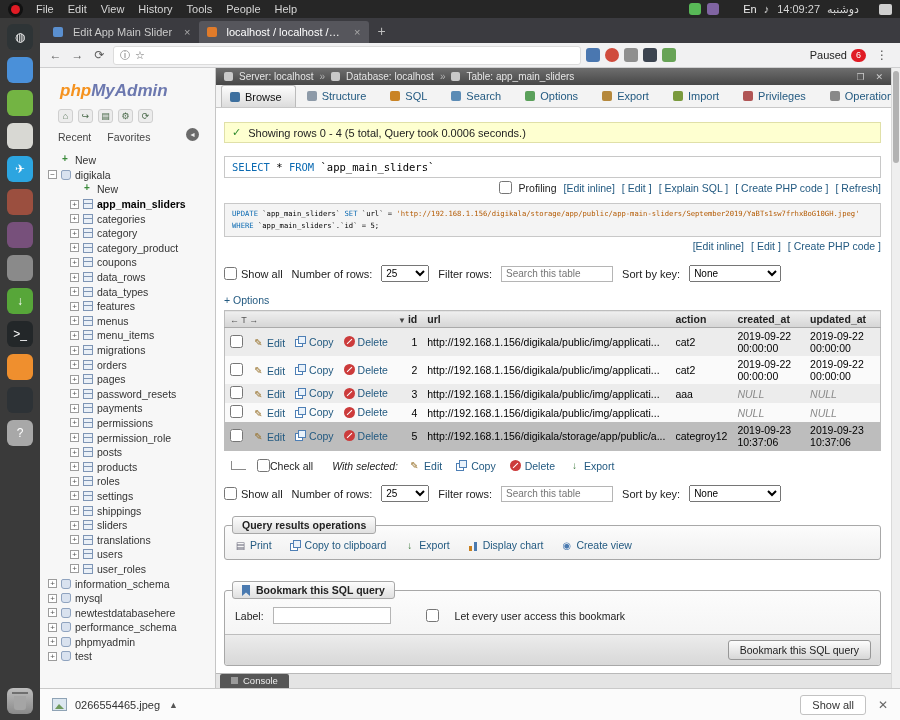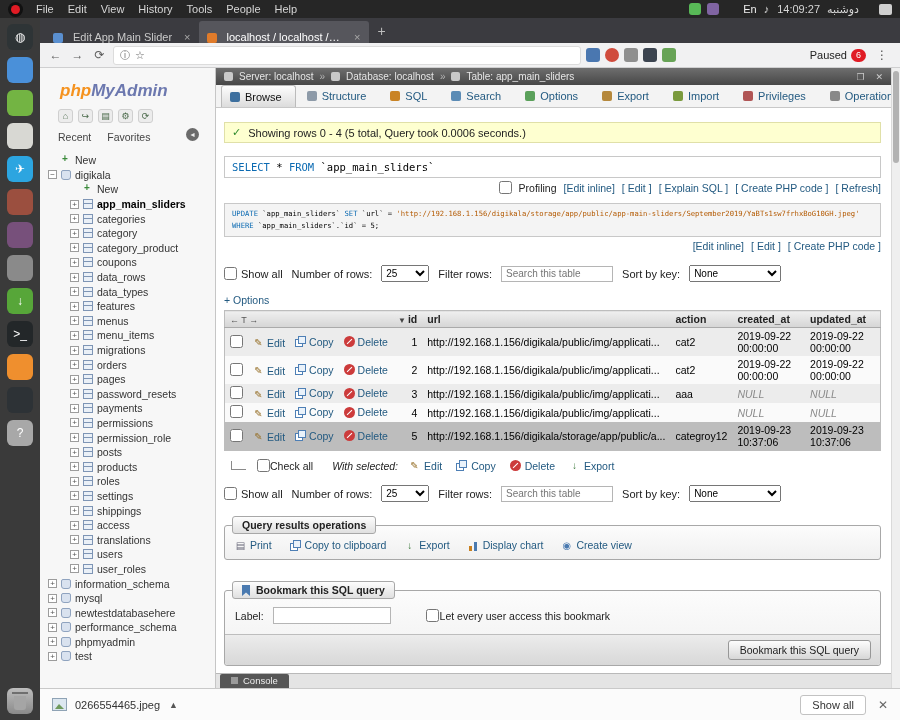--- a/index.html
+++ b/index.html
@@ -23,21 +23,21 @@
   
   .dock{position:absolute;left:0;top:18px;width:40px;height:702px;background:#3a3a3a;display:flex;flex-direction:column;align-items:center;padding:6px 0 6px;gap:7px;z-index:25}
   .dock-icon{width:26px;height:26px;border-radius:6px;display:flex;align-items:center;justify-content:center;color:#fff;font-size:12px;flex:0 0 auto}
   .dock-icon.trash{margin-top:auto;position:relative;background:linear-gradient(#bdbdbd,#8a8a8a)}
   .dock-icon.trash::before{content:"";position:absolute;top:4px;left:5px;right:5px;height:2px;background:#6f6f6f}
   .dock-icon.trash::after{content:"";position:absolute;top:8px;left:7px;right:7px;bottom:4px;background:#a5a5a5;border-radius:0 0 3px 3px}
 
   
   .browser{position:absolute;left:40px;top:18px;width:860px;height:670px;background:#fff}
   .tabbar{height:25px;background:#3b3b40;display:flex;align-items:flex-end;padding-left:5px}
-  .tab{height:22px;display:flex;align-items:flex-end;gap:10px;padding:0 8px;color:#c9c9c9;font-size:11px;border-radius:3px 3px 0 0;max-width:170px}
+  .tab{height:22px;display:flex;align-items:center;gap:10px;padding:0 8px;color:#c9c9c9;font-size:11px;border-radius:3px 3px 0 0;max-width:170px}
   .tab.active{background:#56565c;color:#fff}
   .fav{width:10px;height:10px;border-radius:2px;flex:0 0 10px}
   .fav-doc{background:#5a8fd0}.fav-pma{background:#e07b2a}
   .tab-title{white-space:nowrap;overflow:hidden;text-overflow:ellipsis}
   .tab-close{color:#a9a9a9;font-size:11px;margin-left:2px}
   .newtab{color:#bdbdbd;font-size:14px;padding:0 9px;align-self:center}
   .urlbar{height:25px;background:#f1f1f2;border-bottom:1px solid #cfcfd0;display:flex;align-items:center;padding:0 7px;gap:5px}
   .nav-btn{color:#5d5d5d;font-size:12px;width:17px;text-align:center}
   .url-field{width:468px;height:19px;background:#fff;border:1px solid #dcdcdc;border-radius:3px;display:flex;align-items:center;padding:0 6px;gap:5px;flex:0 0 auto}
   .url-info{color:#777;font-size:9px;border:1px solid #aaa;border-radius:50%;width:10px;height:10px;line-height:8px;text-align:center;flex:0 0 10px}
@@ -134,21 +134,21 @@
   .wsel .wlbl{font-style:italic;margin-left:8px}
   .wsel a{color:#235a81;text-decoration:none;display:inline-flex;align-items:center;gap:4px}
   .wsel label{display:flex;align-items:center;}
 
   .fieldset{margin-top:23px;border:1px solid #a8a8a8;background:linear-gradient(#fcfcfc,#f0f0f0);border-radius:3px;position:relative;padding:12px 10px 8px}
   .legend{position:absolute;top:-10px;left:7px;background:linear-gradient(#fdfdfd,#e0e0e0);border:1px solid #a8a8a8;border-radius:3px;padding:2px 9px;font-weight:bold;font-size:10.5px;color:#222;display:flex;gap:6px;align-items:center}
   .qlinks{display:flex;gap:18px;margin-top:1px}
   .qlinks a{color:#235a81;text-decoration:none;display:inline-flex;align-items:center;gap:4px;font-size:10.5px}
   .bkm-row{display:flex;align-items:center;gap:9px;font-size:10.5px;color:#222;margin-top:4px}
   .bkm-row input[type=text]{width:118px;height:17px;border:1px solid #b5b5b5;font-size:10px;padding:0 4px}
-  .bkm-row label{display:flex;align-items:center;gap:1px;margin-left:26px}
+  .bkm-row label{display:flex;align-items:center;gap:16px;margin-left:26px}
   .fs-footer{background:linear-gradient(#ececec,#d8d8d8);border-top:1px solid #bdbdbd;margin:10px -10px -8px;padding:5px 9px;display:flex;justify-content:flex-end;border-radius:0 0 3px 3px}
   .btn{background:linear-gradient(#fdfdfd,#d7d7d7);border:1px solid #979797;border-radius:3px;padding:3px 11px;font-size:10.5px;color:#222}
 
   .console-bar{height:15px;background:#e4e4e4;border-top:1px solid #b9b9b9;display:flex;align-items:flex-end;flex:0 0 15px}
   .console-chip{background:#565656;color:#ededed;font-size:9.5px;padding:1px 11px 2px;margin-left:4px;border-radius:2px 2px 0 0;display:flex;gap:5px;align-items:center}
   .console-chip::before{content:"";width:7px;height:7px;background:#9a9a9a;display:inline-block}
 
   .scrollbar{width:9px;background:#efefef;border-left:1px solid #dadada;position:relative;flex:0 0 9px}
   .thumb{position:absolute;top:3px;left:1px;width:6px;height:92px;background:#b2b2b2;border-radius:3px}
 
@@ -419,21 +419,21 @@
 
             <div class="tree-item lvl1">
               <span class="exp">+</span>
               <span class="tico table"></span>
               <span class="tlbl">shippings</span>
             </div>
 
             <div class="tree-item lvl1">
               <span class="exp">+</span>
               <span class="tico table"></span>
-              <span class="tlbl">access</span>
+              <span class="tlbl">sliders</span>
             </div>
 
             <div class="tree-item lvl1">
               <span class="exp">+</span>
               <span class="tico table"></span>
               <span class="tlbl">translations</span>
             </div>
 
             <div class="tree-item lvl1">
               <span class="exp">+</span>

